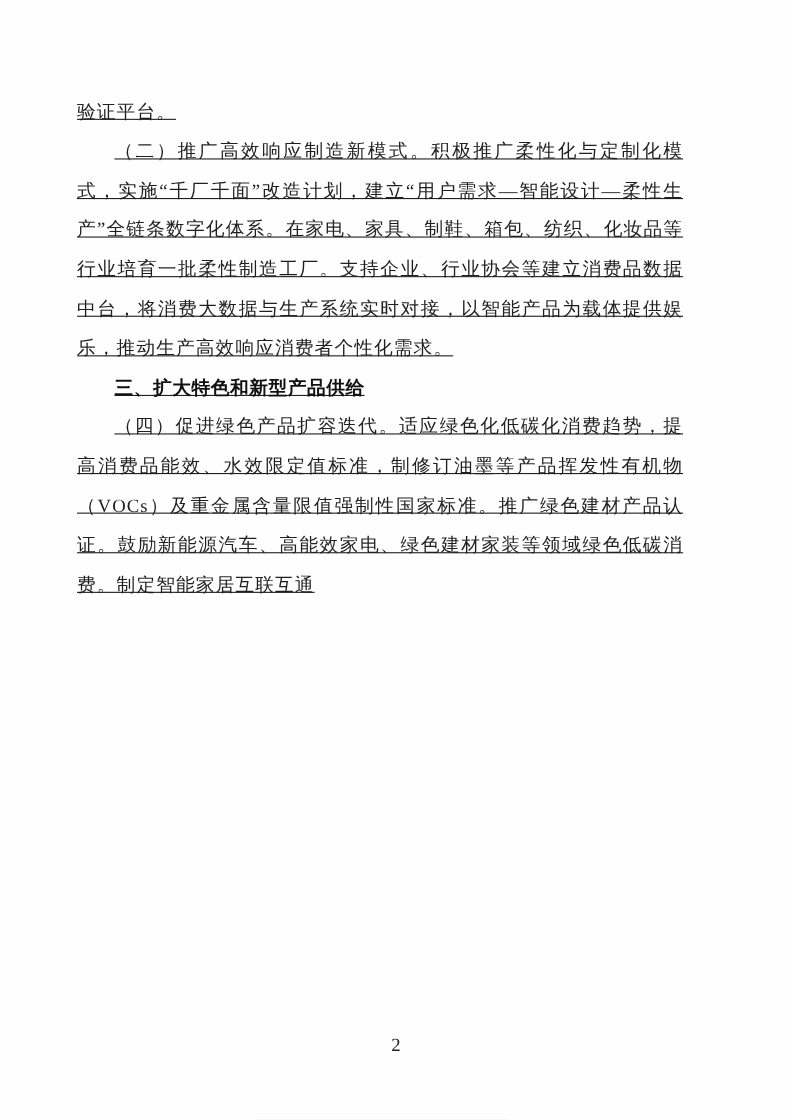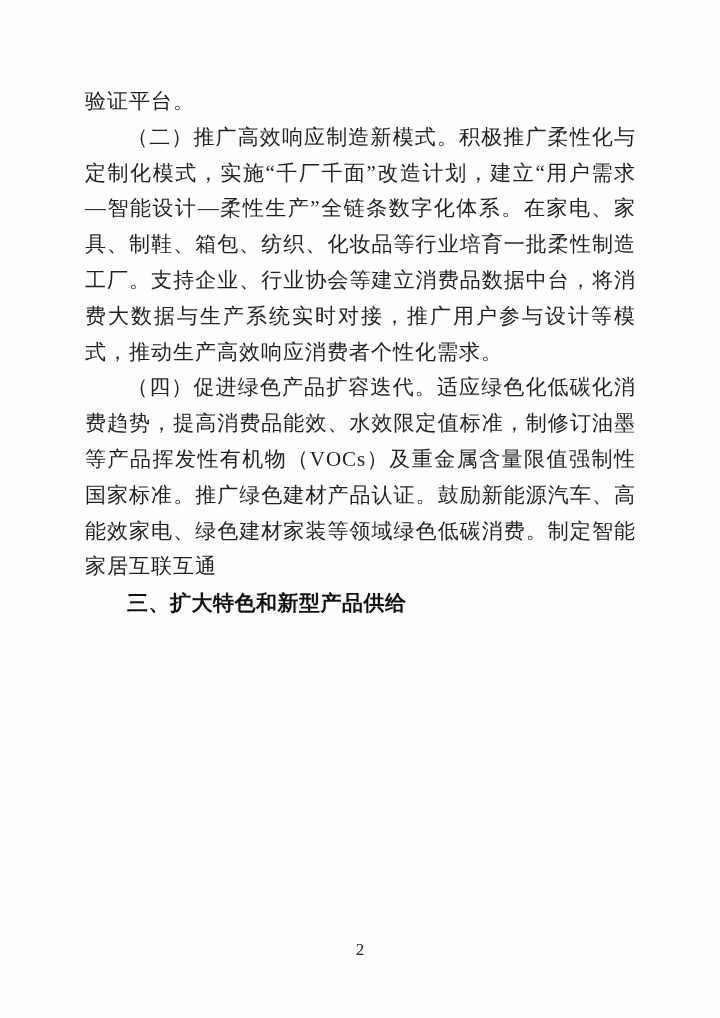--- a/index.html
+++ b/index.html
@@ -14,26 +14,27 @@
     margin: 0 auto;
     background: #fefefe;
     overflow: hidden;
     box-sizing: border-box;
     font-family: "Liberation Serif", "DejaVu Serif", serif;
     color: #1f1f1f;
   }
   .text-block {
     position: absolute;
     top: 84px;
-    left: 85px;
+    left: 70px;
     width: 551px;
-    font-size: 21px;
+    font-size: 17px;
     line-height: 35.8px;
     letter-spacing: 1px;
     text-align: justify;
+    text-decoration: underline;
   }
   .para {
     margin: 0;
     padding: 0;
   }
   .para.indent {
     text-indent: 2em;
   }
   .para.heading {
     font-family: "Liberation Sans", "DejaVu Sans", sans-serif;
@@ -52,18 +53,18 @@
     line-height: 24px;
     color: #222;
   }
 </style>
 </head>
 <body>
 
 <div class="page">
   <div class="text-block">
     <p class="para">验证平台。</p>
-    <p class="para indent">（二）推广高效响应制造新模式。积极推广柔性化与定制化模式，实施“千厂千面”改造计划，建立“用户需求—智能设计—柔性生产”全链条数字化体系。在家电、家具、制鞋、箱包、纺织、化妆品等行业培育一批柔性制造工厂。支持企业、行业协会等建立消费品数据中台，将消费大数据与生产系统实时对接，推广用户参与设计等模式，推动生产高效响应消费者个性化需求。</p>
+    <p class="para indent">（二）推广高效响应制造新模式。积极推广柔性化与定制化模式，实施“千厂千面”改造计划，建立“用户需求—智能设计—柔性生产”全链条数字化体系。在家电、家具、制鞋、箱包、纺织、化妆品等行业培育一批柔性制造工厂。支持企业、行业协会等建立消费品数据中台，将消费大数据与生产系统实时对接，以智能产品为载体提供娱乐，推动生产高效响应消费者个性化需求。</p>
+    <p class="para heading">三、扩大特色和新型产品供给</p>
     <p class="para indent">（四）促进绿色产品扩容迭代。适应绿色化低碳化消费趋势，提高消费品能效、水效限定值标准，制修订油墨等产品挥发性有机物（VOCs）及重金属含量限值强制性国家标准。推广绿色建材产品认证。鼓励新能源汽车、高能效家电、绿色建材家装等领域绿色低碳消费。制定智能家居互联互通</p>
-    <p class="para heading">三、扩大特色和新型产品供给</p>
   </div>
   <div class="page-number">2</div>
 </div>
 
 </body></html>

